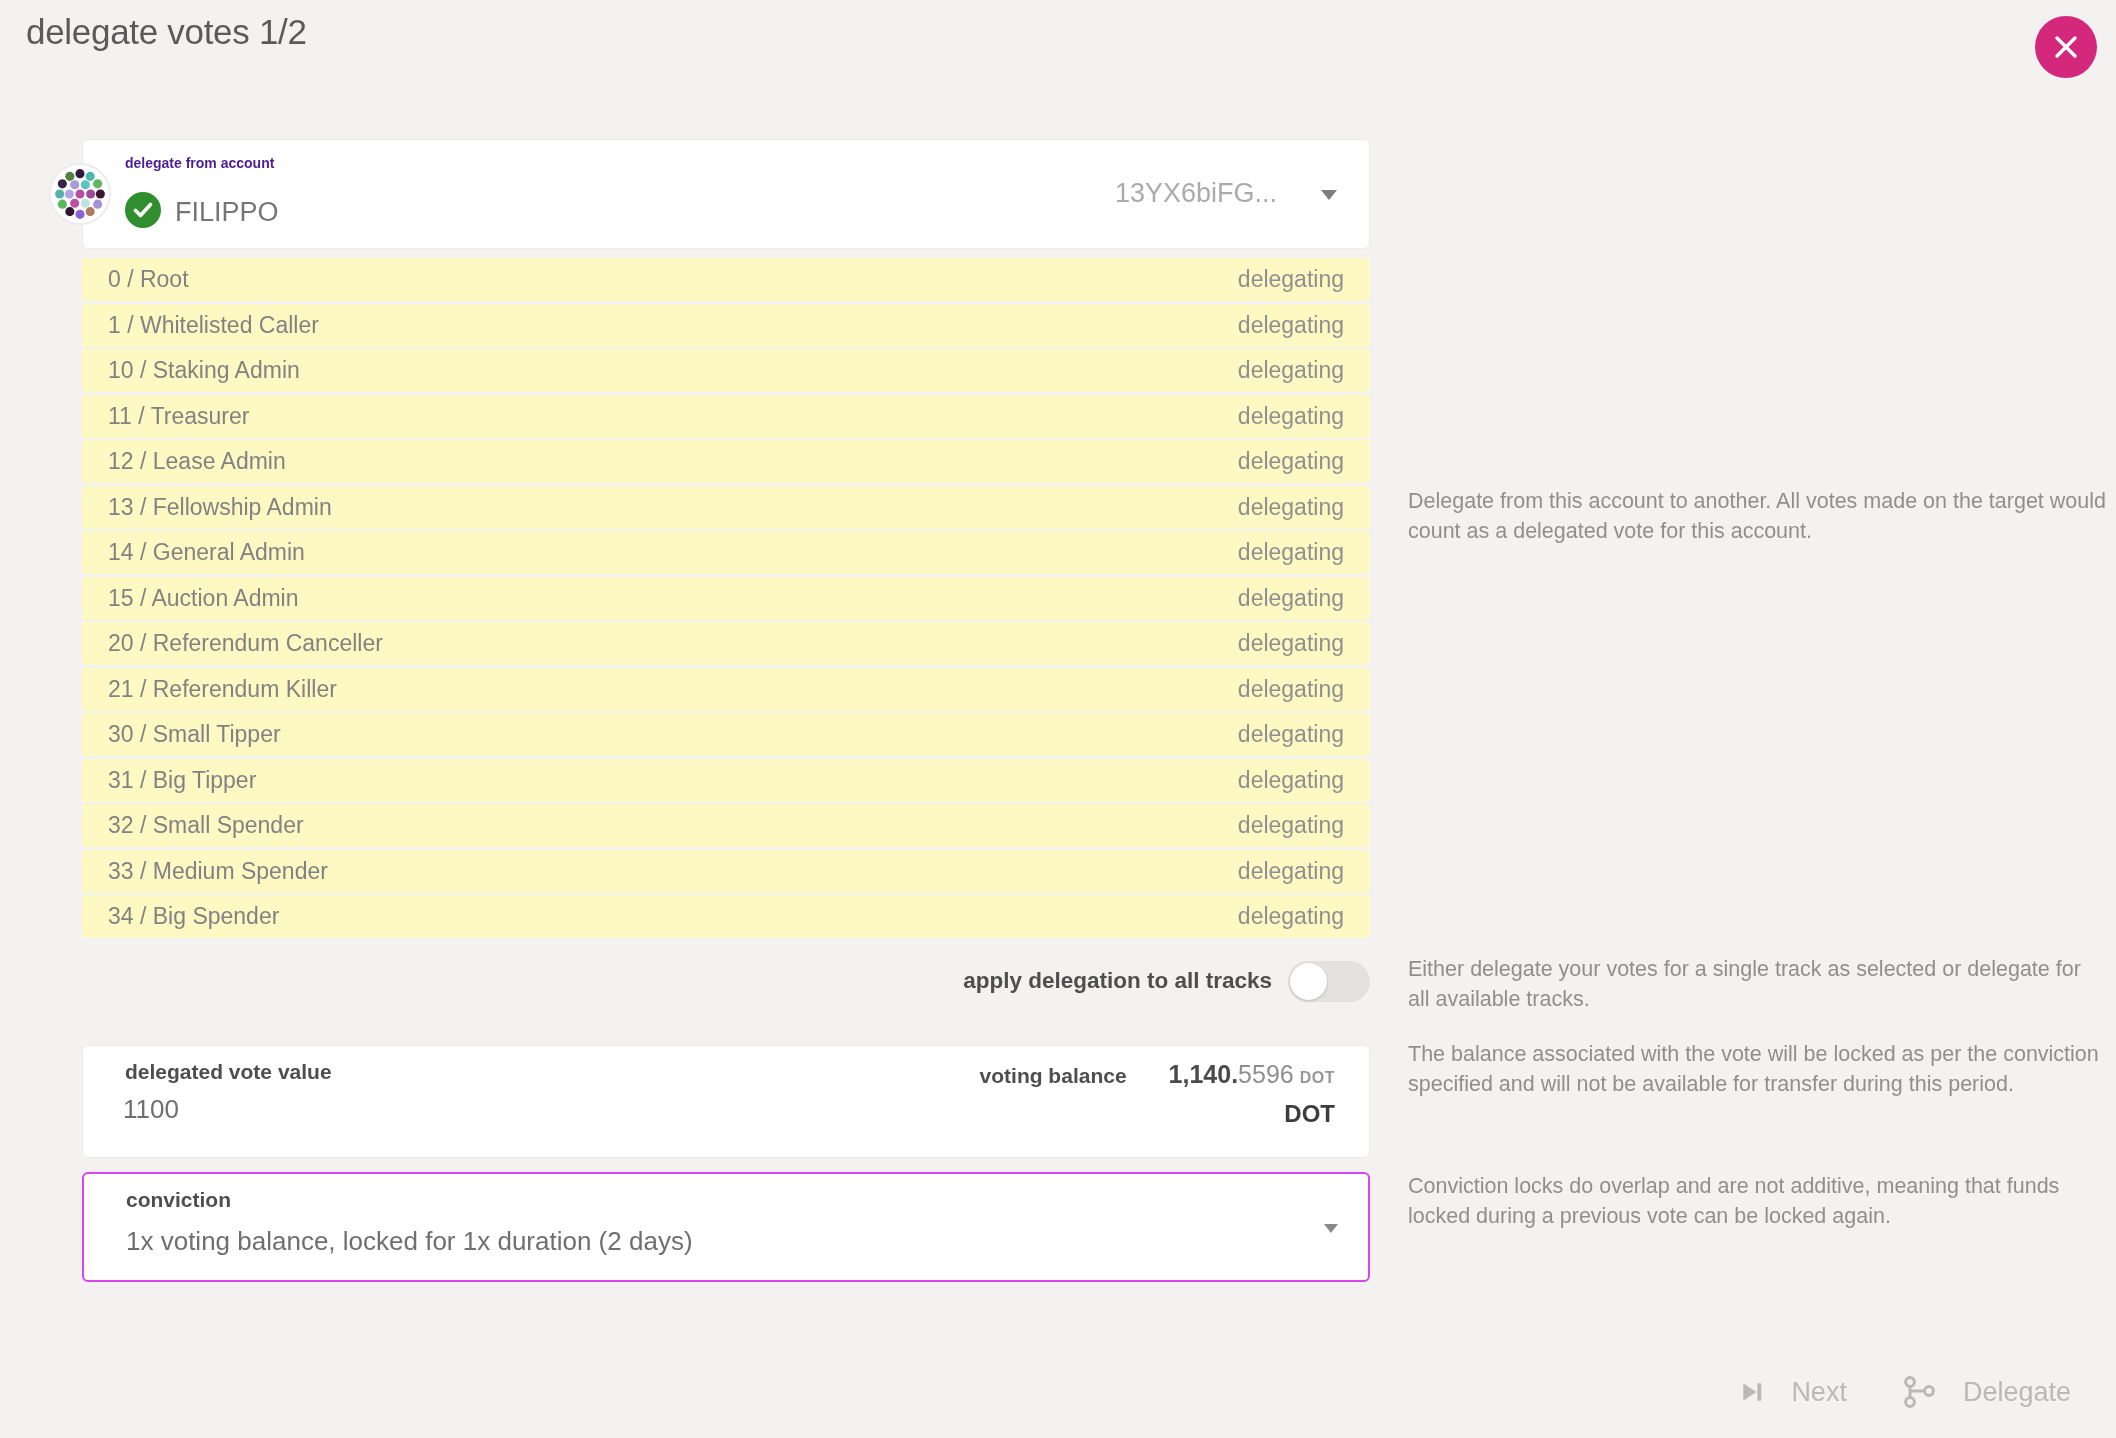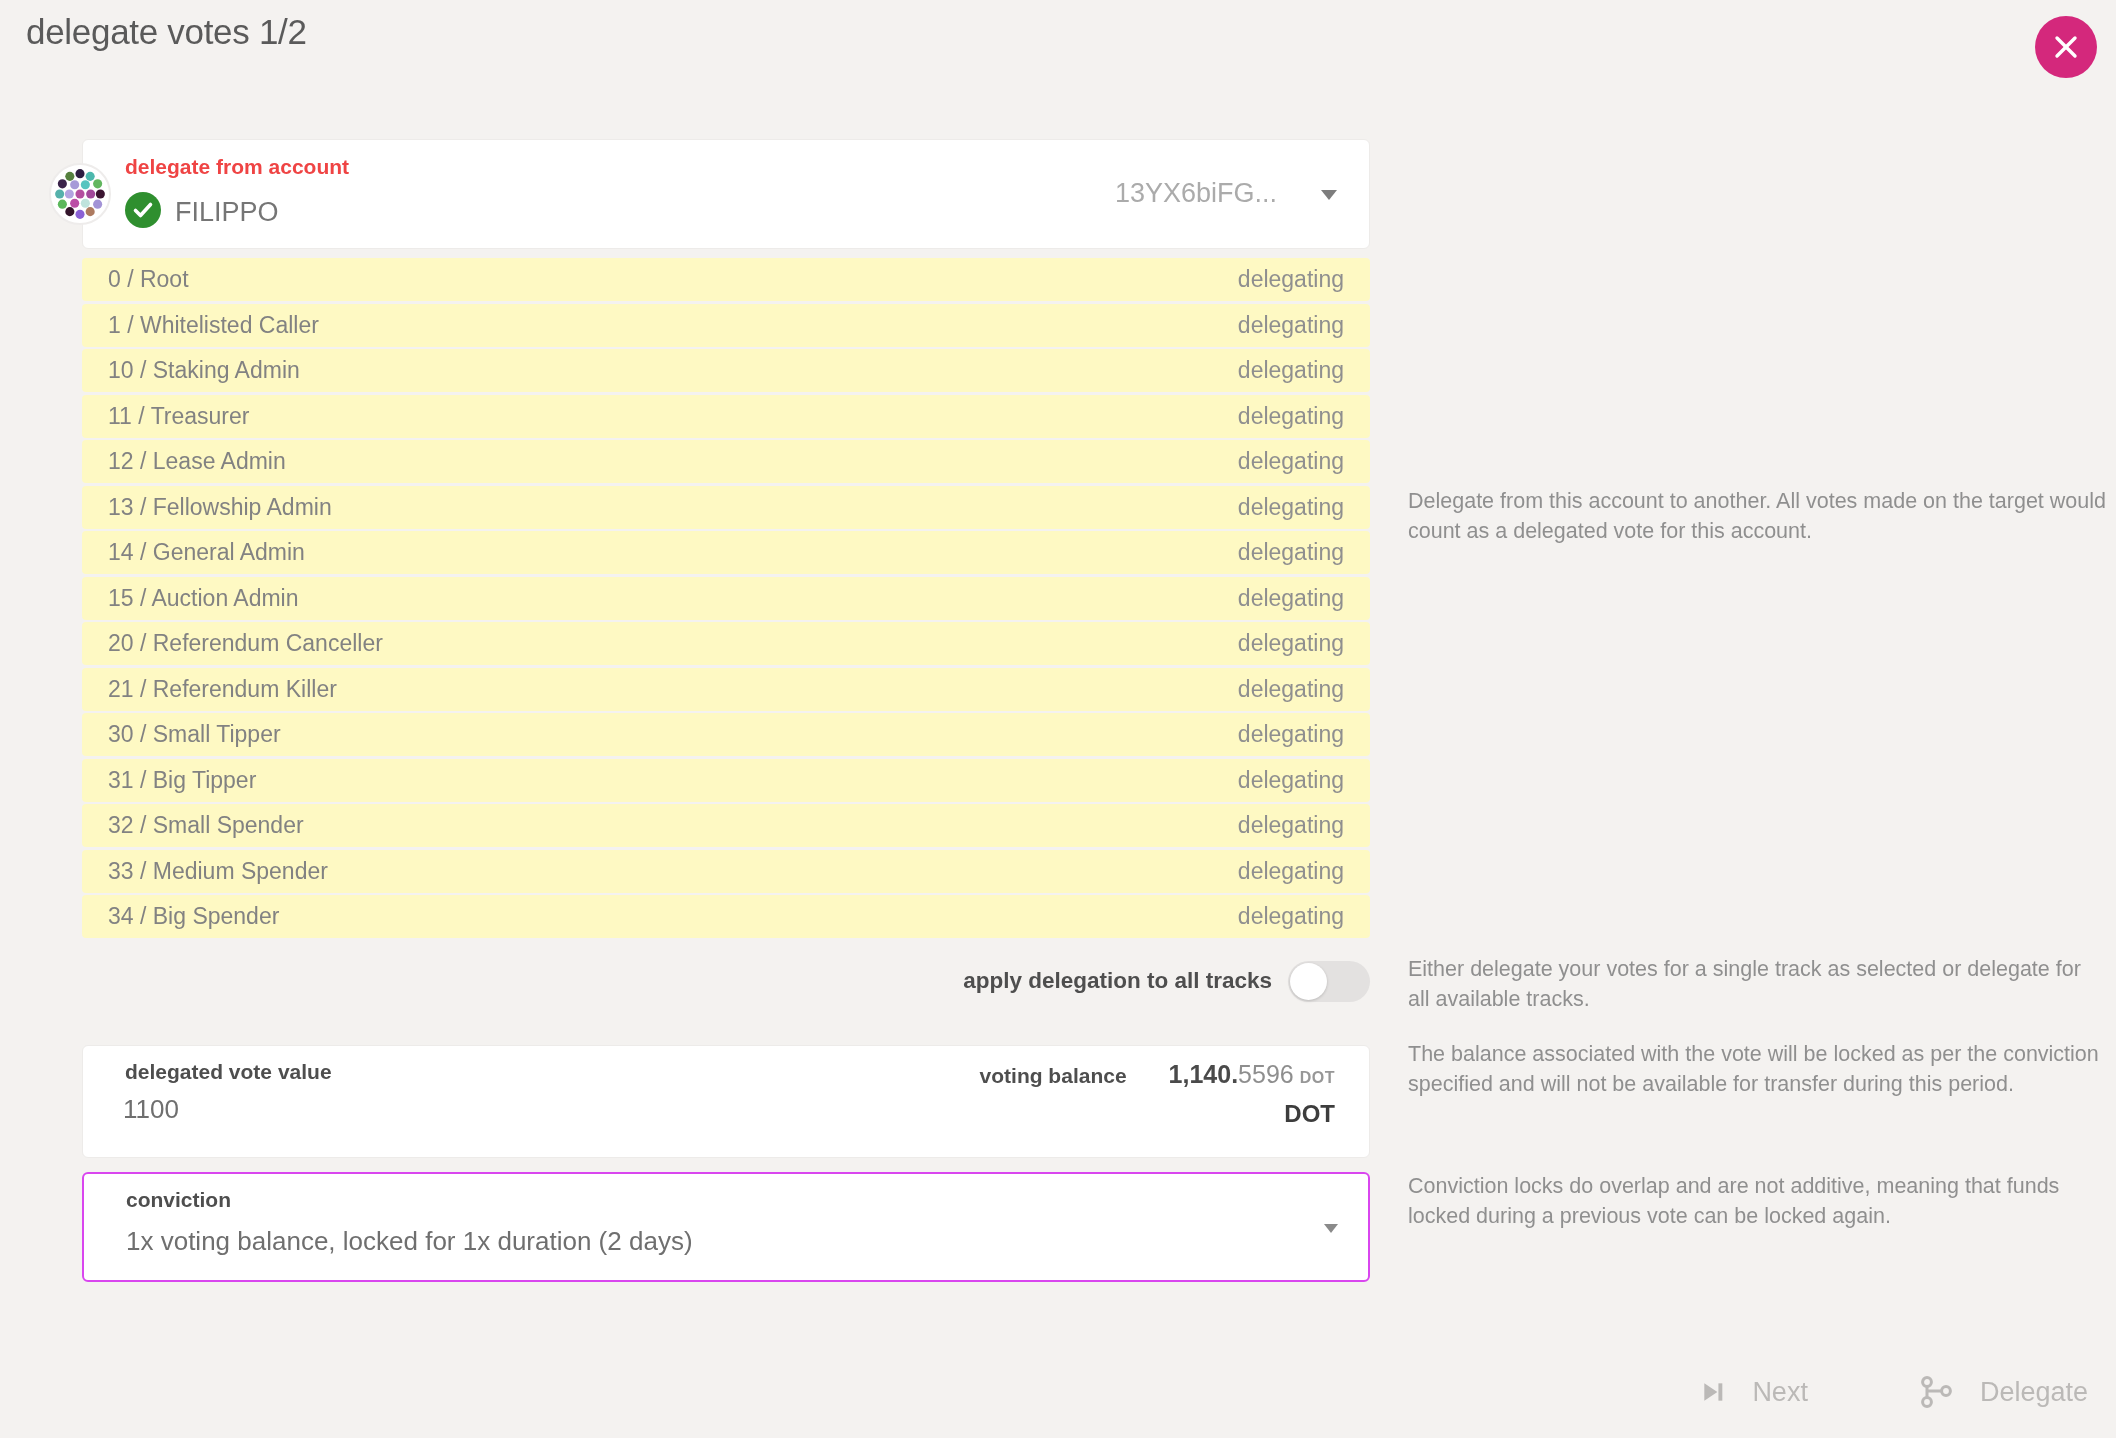--- a/index.html
+++ b/index.html
@@ -22,21 +22,21 @@
   
   .account-box{
     position:absolute;left:82px;top:139px;width:1288px;height:110px;
     background:#ffffff;border:1px solid #edebe9;border-radius:6px;box-sizing:border-box;
   }
   .identicon{
     position:absolute;left:-34px;top:23px;width:62px;height:62px;
   }
   .account-label{
     position:absolute;left:42px;top:15px;
-    font-size:21px;font-weight:700;color:#ef4444;
+    font-size:14px;font-weight:700;color:#4c1d95;
   }
   .account-name-row{
     position:absolute;left:42px;top:52px;display:flex;align-items:flex-end;gap:14px;
   }
   .account-name{font-size:27px;color:#757575;}
   .account-address{
     position:absolute;right:92px;top:38px;
     font-size:27px;color:#ababab;
   }
   .caret{
@@ -108,22 +108,22 @@
   .help{
     position:absolute;left:1408px;width:700px;
     font-size:21.5px;line-height:29.5px;color:#8f8f8f;
   }
   .help-1{top:487px;}
   .help-2{top:955px;}
   .help-3{top:1040px;}
   .help-4{top:1172px;}
   
   .footer{
-    position:absolute;top:1368px;right:28px;height:48px;
-    display:flex;gap:110px;
+    position:absolute;top:1368px;right:45px;height:48px;
+    display:flex;gap:54px;
   }
   .footer-btn{
     display:flex;align-items:center;gap:26px;color:#bbb9b7;font-size:27px;cursor:pointer;
   }
 </style>
 </head>
 <body>
 
 <div class="page-title">delegate votes 1/2</div>
 

